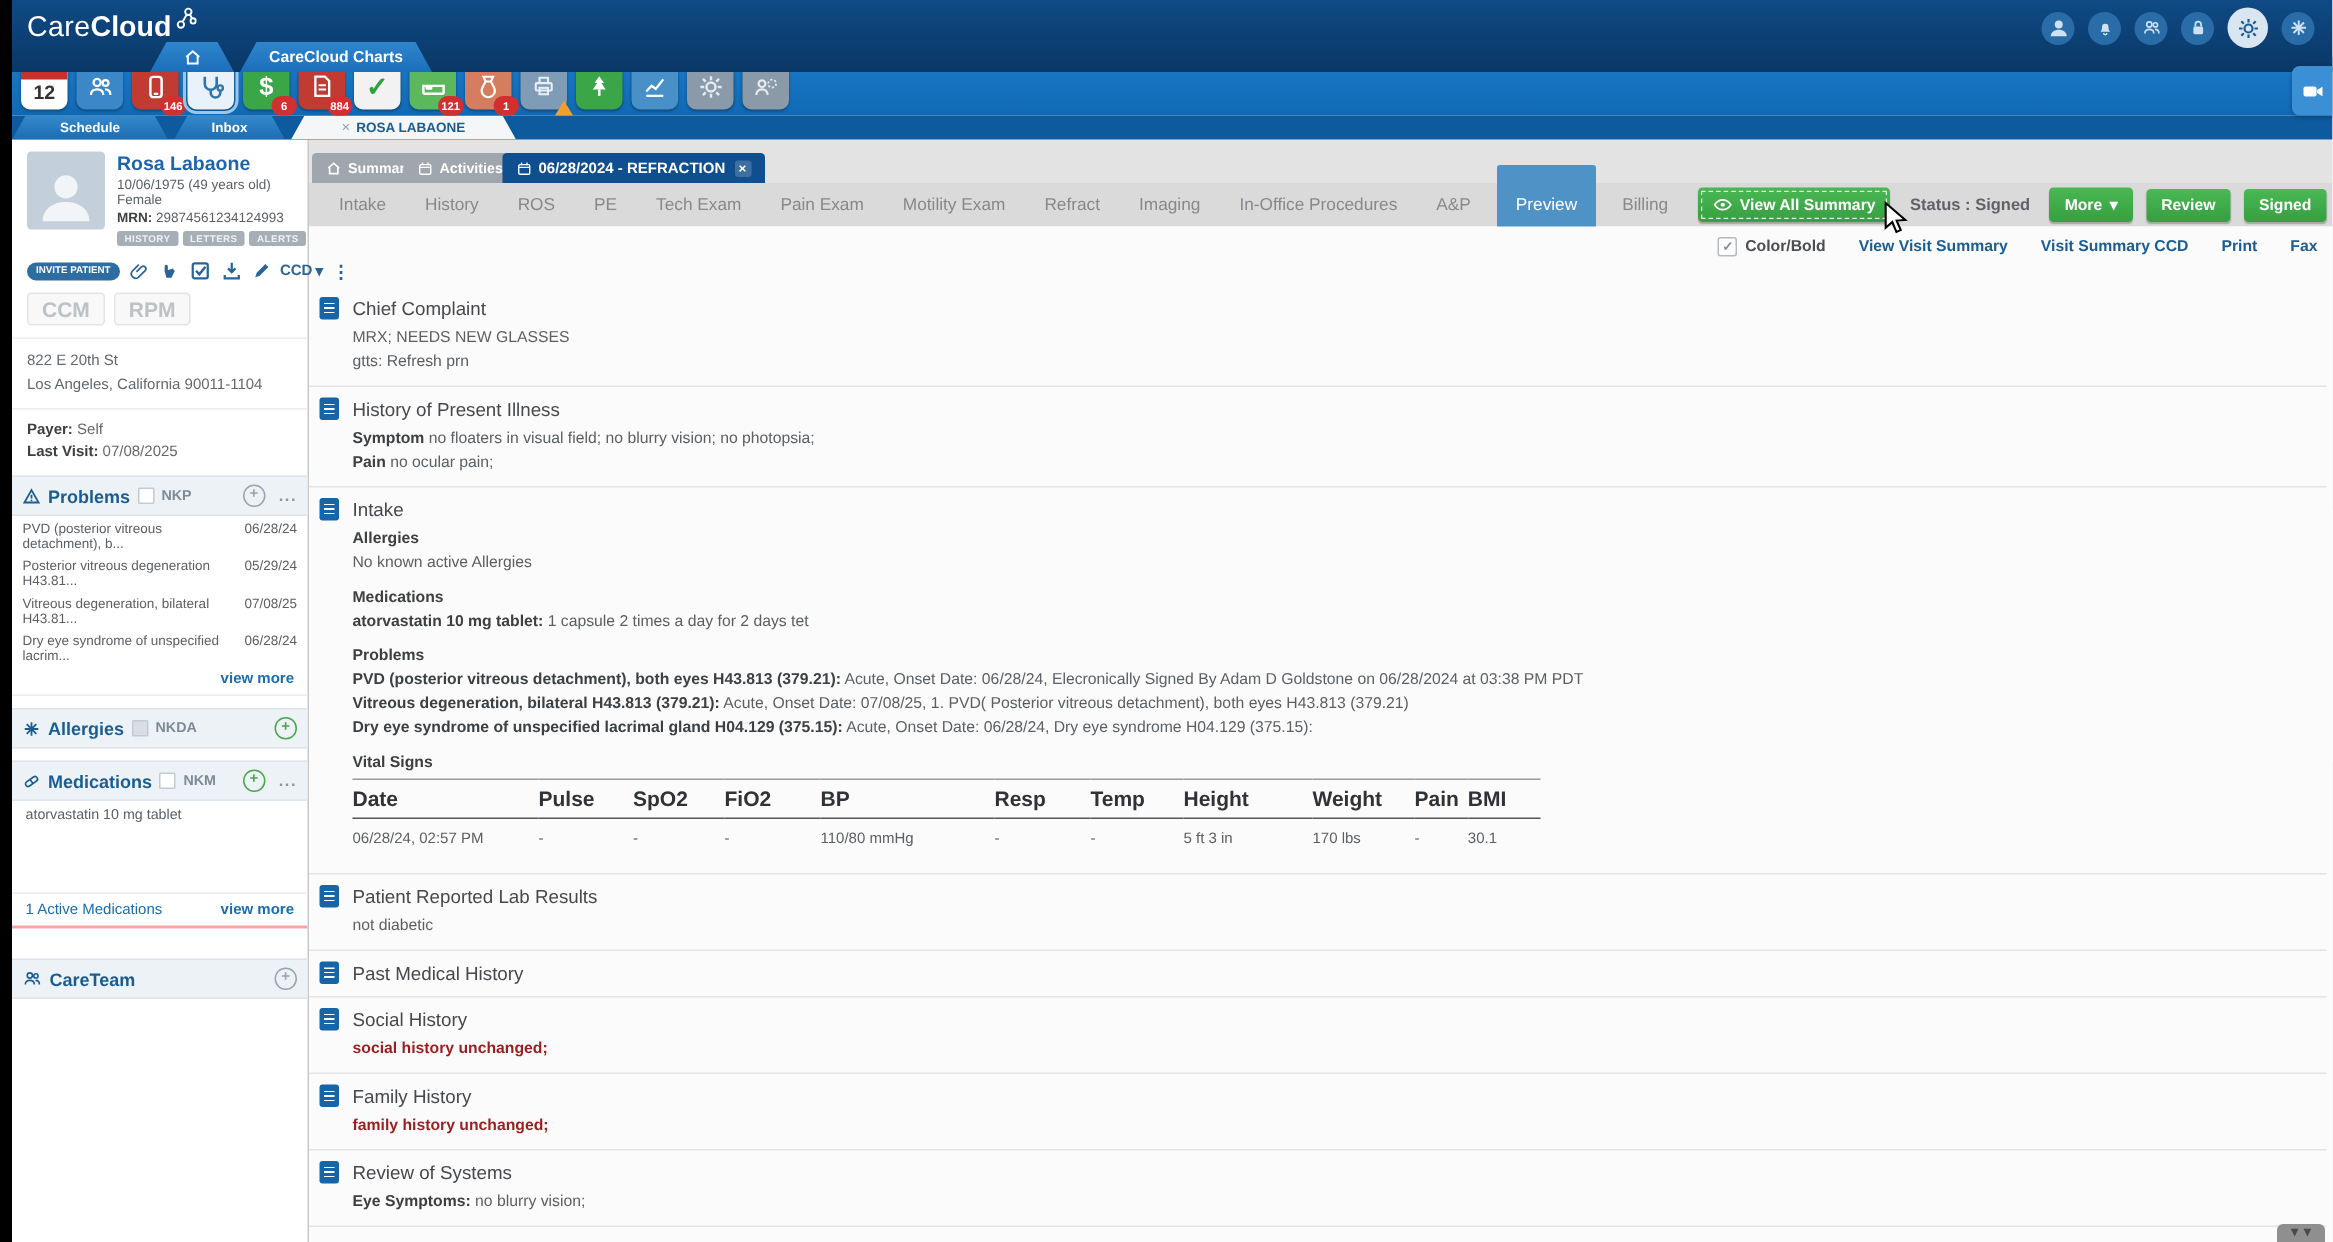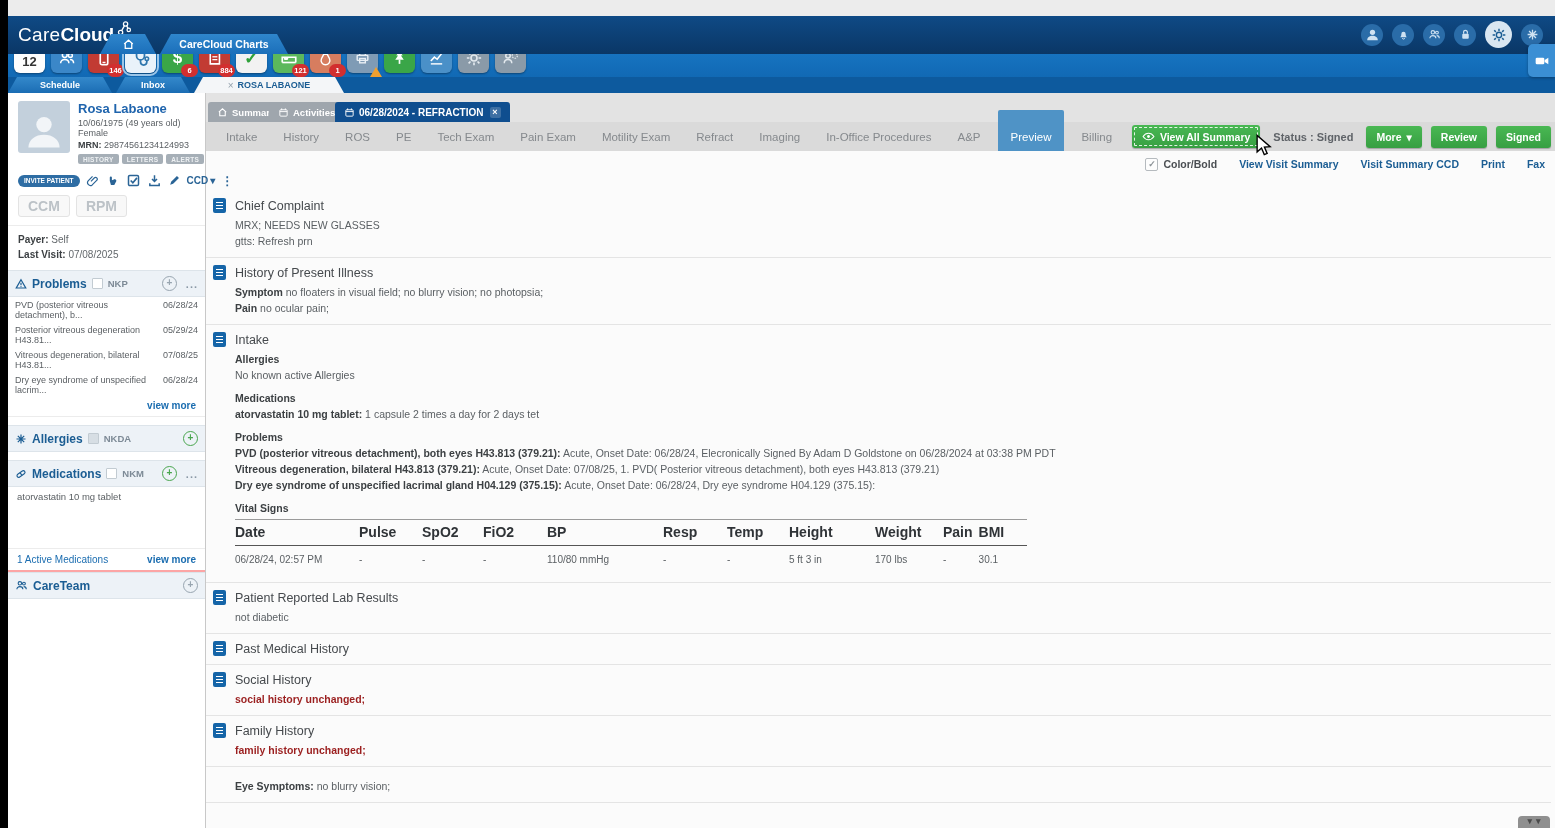--- a/index.html
+++ b/index.html
@@ -5,21 +5,21 @@
   html,body{margin:0;padding:0}
   body{width:1555px;height:828px;position:relative;overflow:hidden;
        font-family:"Liberation Sans",sans-serif;background:#ececec;color:#333}
   .abs{position:absolute}
   svg.ic{display:block}
 
   
   #left-edge{left:0;top:0;width:8px;height:828px;background:#000;z-index:60}
 
   
-  #navbar{left:0;top:16px;width:1555px;height:38px;background:linear-gradient(#0f4a85,#0a3766);z-index:40}
+  #navbar{left:0;top:0;width:1555px;height:48px;background:linear-gradient(#0f4a85,#0a3766);z-index:40}
   #logo{position:absolute;left:18px;top:8px;display:flex;align-items:flex-start;color:#fff}
   #logo .care{font-size:19px;font-weight:300;letter-spacing:.3px}
   #logo .cloud{font-size:19px;font-weight:700}
   #logo .mol{margin-left:2px;margin-top:-4px}
   .navtab{position:absolute;bottom:0;height:20px;background:linear-gradient(#2f86cc,#1b6fba);
           clip-path:polygon(11px 0,calc(100% - 11px) 0,100% 100%,0 100%);
           display:flex;align-items:center;justify-content:center;color:#fff}
   #home-tab{left:100px;width:56px}
   #charts-tab{left:160px;width:128px;font-size:10.5px;font-weight:700}
   #nav-right{position:absolute;right:12px;top:5px;display:flex;align-items:center;gap:9px}
@@ -460,20 +460,24 @@
     <span id="ccd">
         <span>CCD</span>
         <span>▾</span>
       </span>
     <span id="pt-dots">⋮</span>
   </div>
   <div id="modes">
     <span class="mode-btn">CCM</span>
     <span class="mode-btn">RPM</span>
   </div>
+  <div id="addr">
+    <div>822 E 20th St</div>
+    <div>Los Angeles, California  90011-1104</div>
+  </div>
   <div id="payer-blk">
     <div><b>Payer:</b> <span>Self</span></div>
     <div><b>Last Visit:</b> <span>07/08/2025</span></div>
   </div>
 
   <div class="panel-head">
     <svg class="ic" width="12" height="12" viewBox="0 0 24 24" color="#1b5d93">
         <use href="#s-warn"></use>
       </svg>
     <span>Problems</span>
@@ -519,21 +523,21 @@
     <span class="tag">NKM</span>
     <span class="plus-circ green">+</span>
     <span class="head-dots">...</span>
   </div>
   <div class="med-item">atorvastatin 10 mg tablet</div>
   <div id="med-summary">
     <span class="cnt">1 Active Medications</span>
     <span class="vm">view more</span>
   </div>
 
-  <div class="panel-head" style="margin-top:0">
+  <div class="panel-head" style="margin-top:20px">
     <svg class="ic" width="13" height="13" viewBox="0 0 24 24" color="#1b5d93">
         <use href="#s-people"></use>
       </svg>
     <span>CareTeam</span>
     <span class="plus-circ">+</span>
   </div>
 </div>
 
 <div id="content" class="abs">
   <div id="visit-tabs-row">
@@ -707,20 +711,24 @@
       <div class="sec-head">
           <span class="doc-ic"></span>
           <span class="sec-title">Family History</span>
         </div>
       <div class="sec-body">
           <div class="red">family history unchanged;</div>
         </div>
     </div>
 
     <div class="section">
+      <div class="sec-head">
+          <span class="doc-ic"></span>
+          <span class="sec-title">Review of Systems</span>
+        </div>
       <div class="sec-body">
           <div><b>Eye Symptoms:</b><span> no blurry vision;</span></div>
         </div>
     </div>
 
   </div>
 </div>
 
 <div id="scroll-btn" class="abs">
     <span>▾</span>

